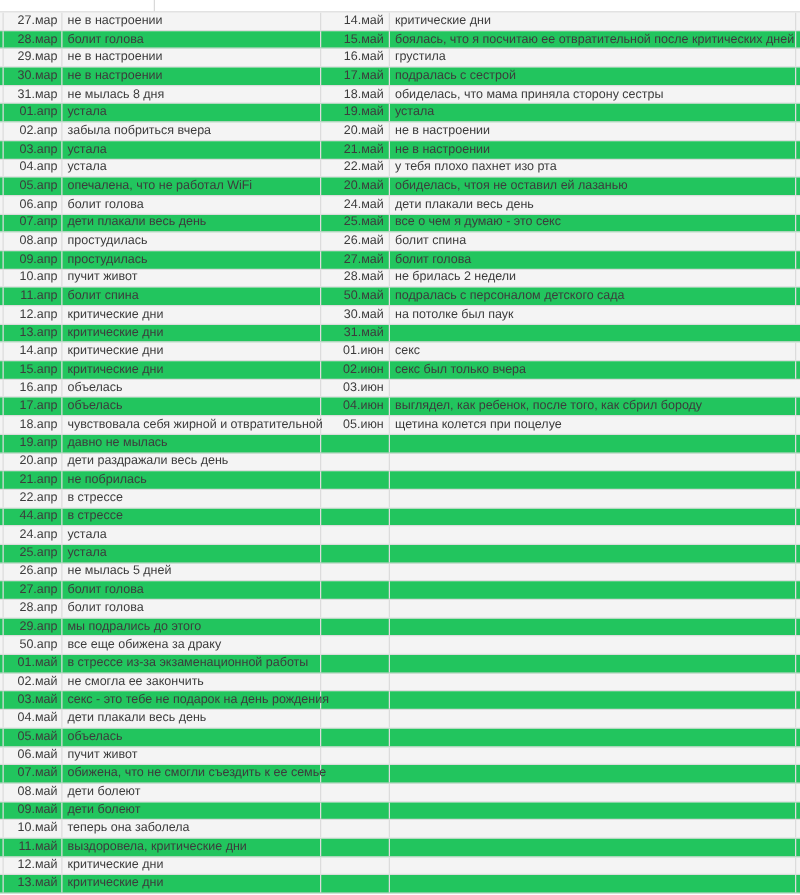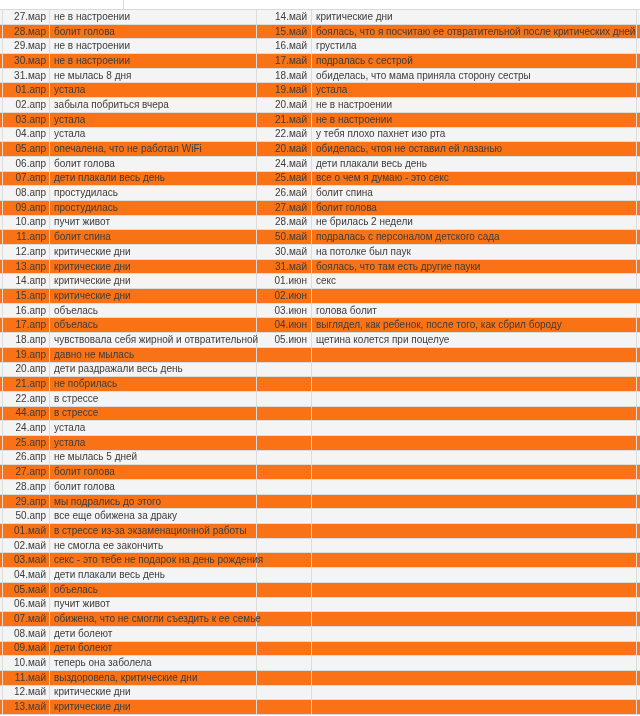--- a/index.html
+++ b/index.html
@@ -23,21 +23,21 @@
   .top-gridline{
     position:absolute;
     left:123px;top:0;width:1px;height:9px;
     background:#d9d9d9;
   }
   #rows .row{
     display:flex;
     height:14.69px;
     box-sizing:border-box;
     border-bottom:1px solid #dcdcdc;
-    background:#f97316;
+    background:#22c55e;
   }
   #rows .row:nth-child(odd){background:#f4f4f4;}
   .cell{
     box-sizing:border-box;
     display:flex;
     align-items:center;
     height:100%;
     overflow:visible;
   }
   .sliver-l{width:3px;border-right:1px solid #dcdcdc;}
@@ -350,23 +350,20 @@
     <div class="cell sliver-l"></div>
     <div class="cell date1">
           <span class="txt">13.апр</span>
         </div>
     <div class="cell note1">
           <span class="txt">критические дни</span>
         </div>
     <div class="cell date2">
           <span class="txt">31.май</span>
         </div>
-    <div class="cell note2">
-          <span class="txt">боялась, что там есть другие пауки</span>
-        </div>
     <div class="cell sliver-r"></div>
   </div>
 
   <div class="row">
     <div class="cell sliver-l"></div>
     <div class="cell date1">
           <span class="txt">14.апр</span>
         </div>
     <div class="cell note1">
           <span class="txt">критические дни</span>
@@ -384,36 +381,36 @@
     <div class="cell sliver-l"></div>
     <div class="cell date1">
           <span class="txt">15.апр</span>
         </div>
     <div class="cell note1">
           <span class="txt">критические дни</span>
         </div>
     <div class="cell date2">
           <span class="txt">02.июн</span>
         </div>
+    <div class="cell note2">
+          <span class="txt">секс был только вчера</span>
+        </div>
     <div class="cell sliver-r"></div>
   </div>
 
   <div class="row">
     <div class="cell sliver-l"></div>
     <div class="cell date1">
           <span class="txt">16.апр</span>
         </div>
     <div class="cell note1">
           <span class="txt">объелась</span>
         </div>
     <div class="cell date2">
           <span class="txt">03.июн</span>
-        </div>
-    <div class="cell note2">
-          <span class="txt">голова болит</span>
         </div>
     <div class="cell sliver-r"></div>
   </div>
 
   <div class="row">
     <div class="cell sliver-l"></div>
     <div class="cell date1">
           <span class="txt">17.апр</span>
         </div>
     <div class="cell note1">

